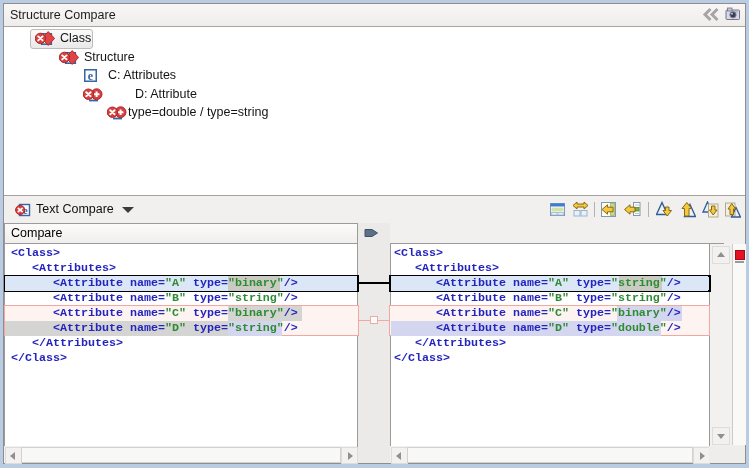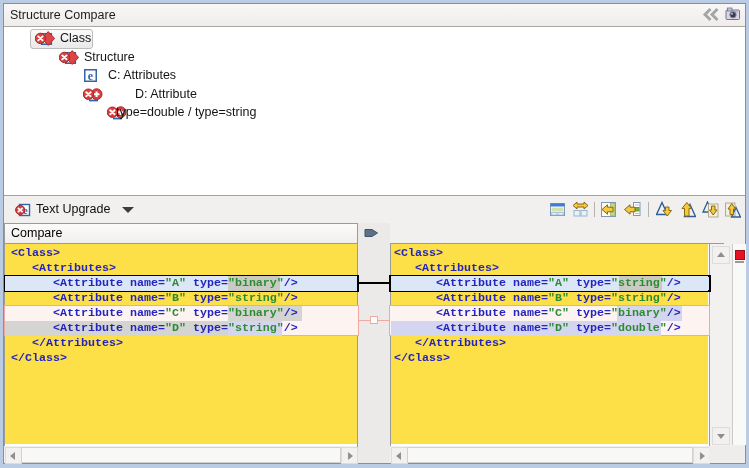--- a/index.html
+++ b/index.html
@@ -43,21 +43,21 @@
   #hdr-right{left:404px;width:318px;margin-top:20px;}
   .pane-header .ph-label{position:absolute;left:6px;top:0;height:18px;line-height:18px;
     font-size:12.5px;color:#000;}
   #center-strip{left:358px;top:223px;width:32px;height:240px;background:#ebeae8;}
   #center-arrow{left:364px;top:227px;width:15px;height:12px;}
 
   
   .pane-border{top:243px;height:202px;border:1px solid #9b9b9b;background:#fff;}
   #border-left{left:4px;width:352px;}
   #border-right{left:390px;width:318px;}
-  .pane{top:244px;height:200px;background:#fde047;overflow:visible;}
+  .pane{top:244px;height:200px;background:#ffffff;overflow:visible;}
   #pane-left{left:5px;width:352px;}
   #pane-right{left:391px;width:317px;}
   .codeline{position:absolute;left:0;right:0;height:15px;}
   .codetext{position:absolute;top:0;height:15px;line-height:15px;white-space:pre;z-index:3;
     font-family:"Liberation Mono", monospace;font-weight:bold;font-size:11.67px;letter-spacing:0;}
   .fill{position:absolute;top:0;height:15px;z-index:2;}
   .c-tag{color:var(--tag);}
   .c-val{color:var(--val);}
   .c-pl{color:#000;}
   .diffbox{position:absolute;z-index:1;}
@@ -210,31 +210,31 @@
         <div class="tree-row" style="top: 58px; left: 0px; right: 0px;">
           <svg class="tree-icon" width="20" height="15" style="left: 79px; top: 2px; position: absolute;">
             <use href="#sym-conflict-add"></use>
           </svg>
           <div class="tree-label" style="left: 104px; margin-left: 27px;">D: Attribute</div>
         </div>
         <div class="tree-row" style="top: 76px; left: 0px; right: 0px;">
           <svg class="tree-icon" width="20" height="15" style="left: 103px; top: 2px; position: absolute;">
             <use href="#sym-conflict-add"></use>
           </svg>
-          <div class="tree-label" style="left: 112px;">type=double / type=string</div>
+          <div class="tree-label" style="left: 124px;">type=double / type=string</div>
         </div>
       </div>
   </div>
   <div id="hdiv1" class="abs"></div>
 
   <div id="tc-header" class="abs">
     <svg id="tc-icon" class="abs">
         <use href="#sym-tc"></use>
       </svg>
-    <div id="tc-title" class="abs">Text Upgrade</div>
+    <div id="tc-title" class="abs">Text Compare</div>
     <div id="tc-dropdown" class="abs"></div>
     <div id="tc-toolbar" class="abs">
         <div class="tb-btn" style="left: 0px;">
           <svg width="17" height="17">
             <use href="#sym-ancestor"></use>
           </svg>
         </div>
         <div class="tb-btn" style="left: 23px;">
           <svg width="17" height="17">
             <use href="#sym-swap"></use>

